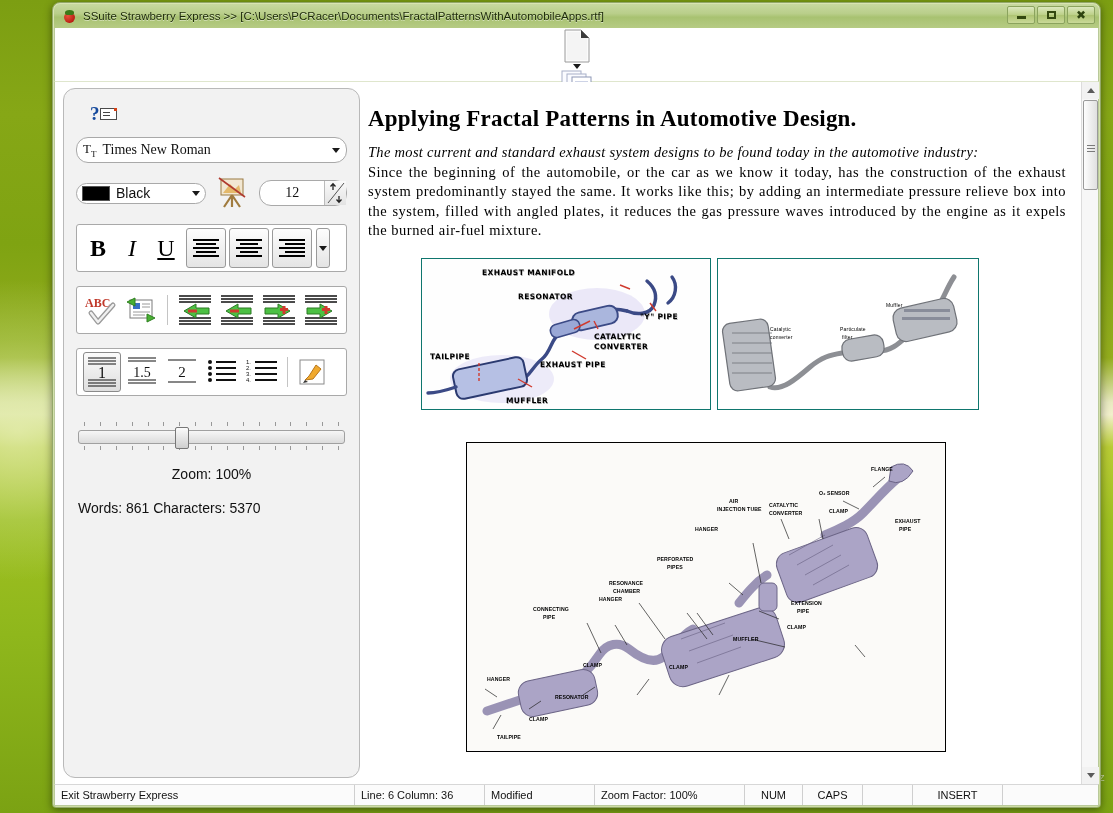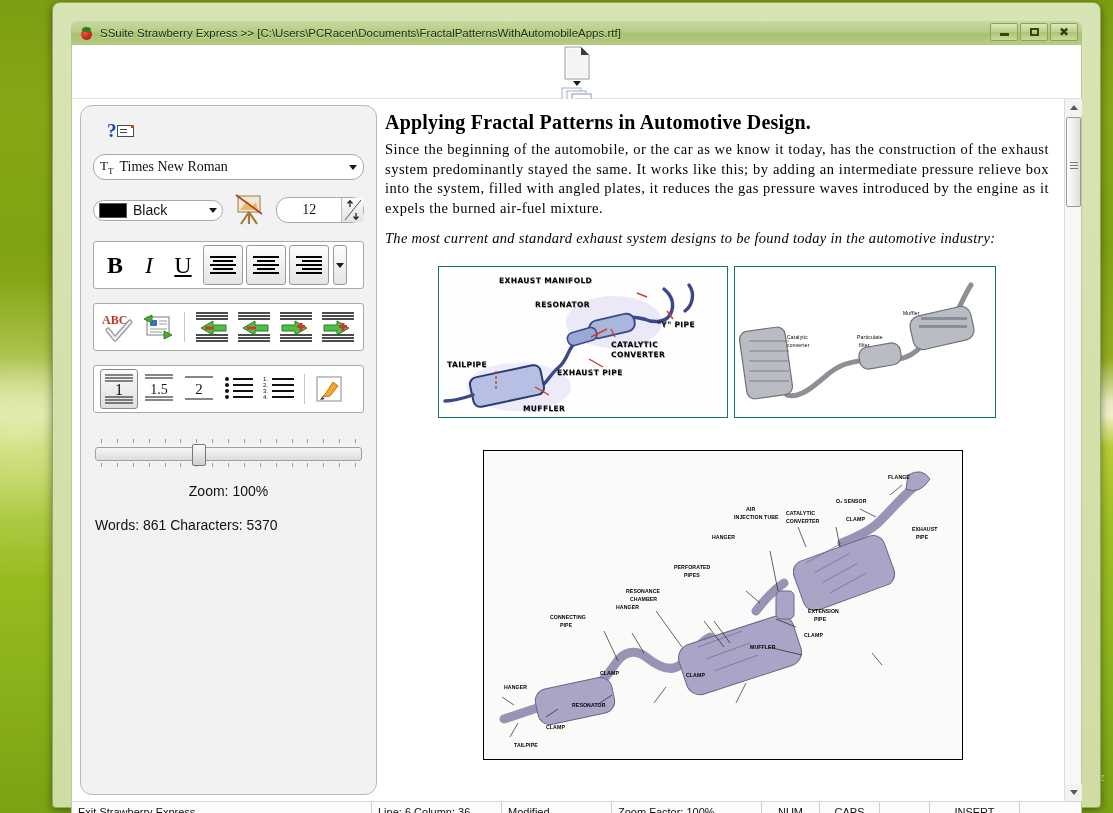--- a/index.html
+++ b/index.html
@@ -20,21 +20,21 @@
   #desktop { position: absolute; inset: 0; }
 
   
   #window {
     position: absolute; left: 52px; top: 2px;
     width: 1049px; height: 806px;
     border-radius: 8px 8px 4px 4px;
     background: linear-gradient(to bottom, #d9e4b4 0%, #cfdda4 100%);
     border: 1px solid #93a86a;
     box-shadow: 0 2px 9px rgba(0,0,0,0.45);
-    padding: 18px;
+    padding: 1px;
   }
   #titlebar {
     height: 24px; position: relative;
     border-radius: 6px 6px 0 0;
     background: linear-gradient(to bottom, #c8d9a0 0%, #b9ce8a 40%, #a8c271 55%, #b6cb84 100%);
     display: flex; align-items: center;
   }
   #title-strawberry { width: 15px; height: 15px; margin: 0 6px 0 8px; position: relative; flex: none; }
   #title-strawberry:before {
     content: ""; position: absolute; left: 2px; top: 4px; width: 11px; height: 10px;
@@ -146,22 +146,22 @@
   #zoomlabel { text-align:center; font-size: 14px; color:#111; margin-top: 14px; }
   #countlabel { font-size: 14px; color:#111; margin-top: 18px; }
 
   
   #docwrap { flex: 1; position: relative; background:#fff; }
   #doc {
     position:absolute; left: 0; top: 4px; right: 18px; bottom: 0;
     overflow: hidden; padding: 8px 14px 0 8px; background:#fff;
   }
   #doctitle {
-    font-family: "Liberation Serif", serif; font-weight: bold; font-size: 20px;
-    color:#000; margin: 0 0 6px 0; letter-spacing: 0.2px;
+    font-family: "Liberation Serif", serif; font-weight: bold; font-size: 23px;
+    color:#000; margin: 12px 0 6px 0; letter-spacing: 0.2px;
   }
   .para {
     font-family: "Liberation Serif", serif; font-size: 14.5px; color:#000;
     text-align: justify; line-height: 19.5px; letter-spacing: 0.5px; margin: 0;
   }
   .para.italic { font-style: italic; margin-top: 11px; letter-spacing:0.3px; }
 
   #figrow { display:flex; gap: 6px; margin-top: 17px; }
   .figbox { border: 1px solid #0f766e; background:#86efac; position: relative; overflow:hidden; }
   #fig1 { width: 290px; height: 152px; margin-left: 53px; }
@@ -661,22 +661,22 @@
             <div id="countlabel">Words: 861   Characters: 5370</div>
           </div>
 
         </div>
       </div>
 
       <div id="docwrap">
         <div id="doc">
 
           <h1 id="doctitle">Applying Fractal Patterns in Automotive Design.</h1>
+          <p class="para italic">The most current and standard exhaust system designs to be found today in the automotive industry:</p>
           <p class="para">Since the beginning of the automobile, or the car as we know it today, has the construction of the exhaust system predominantly stayed the same. It works like this; by adding an intermediate pressure relieve box into the system, filled with angled plates, it reduces the gas pressure waves introduced by the engine as it expels the burned air-fuel mixture.</p>
-          <p class="para italic">The most current and standard exhaust system designs to be found today in the automotive industry:</p>
 
           <div id="figrow">
 
             <div class="figbox" id="fig1">
               <svg width="288" height="150" viewBox="0 0 288 150">
                 <rect width="288" height="150" fill="#fefefe"></rect>
                 <g opacity="0.35">
                   <ellipse cx="175" cy="55" rx="48" ry="26" fill="#c9c2ee"></ellipse>
                   <ellipse cx="80" cy="120" rx="52" ry="24" fill="#cfc9f0"></ellipse>
                 </g>

